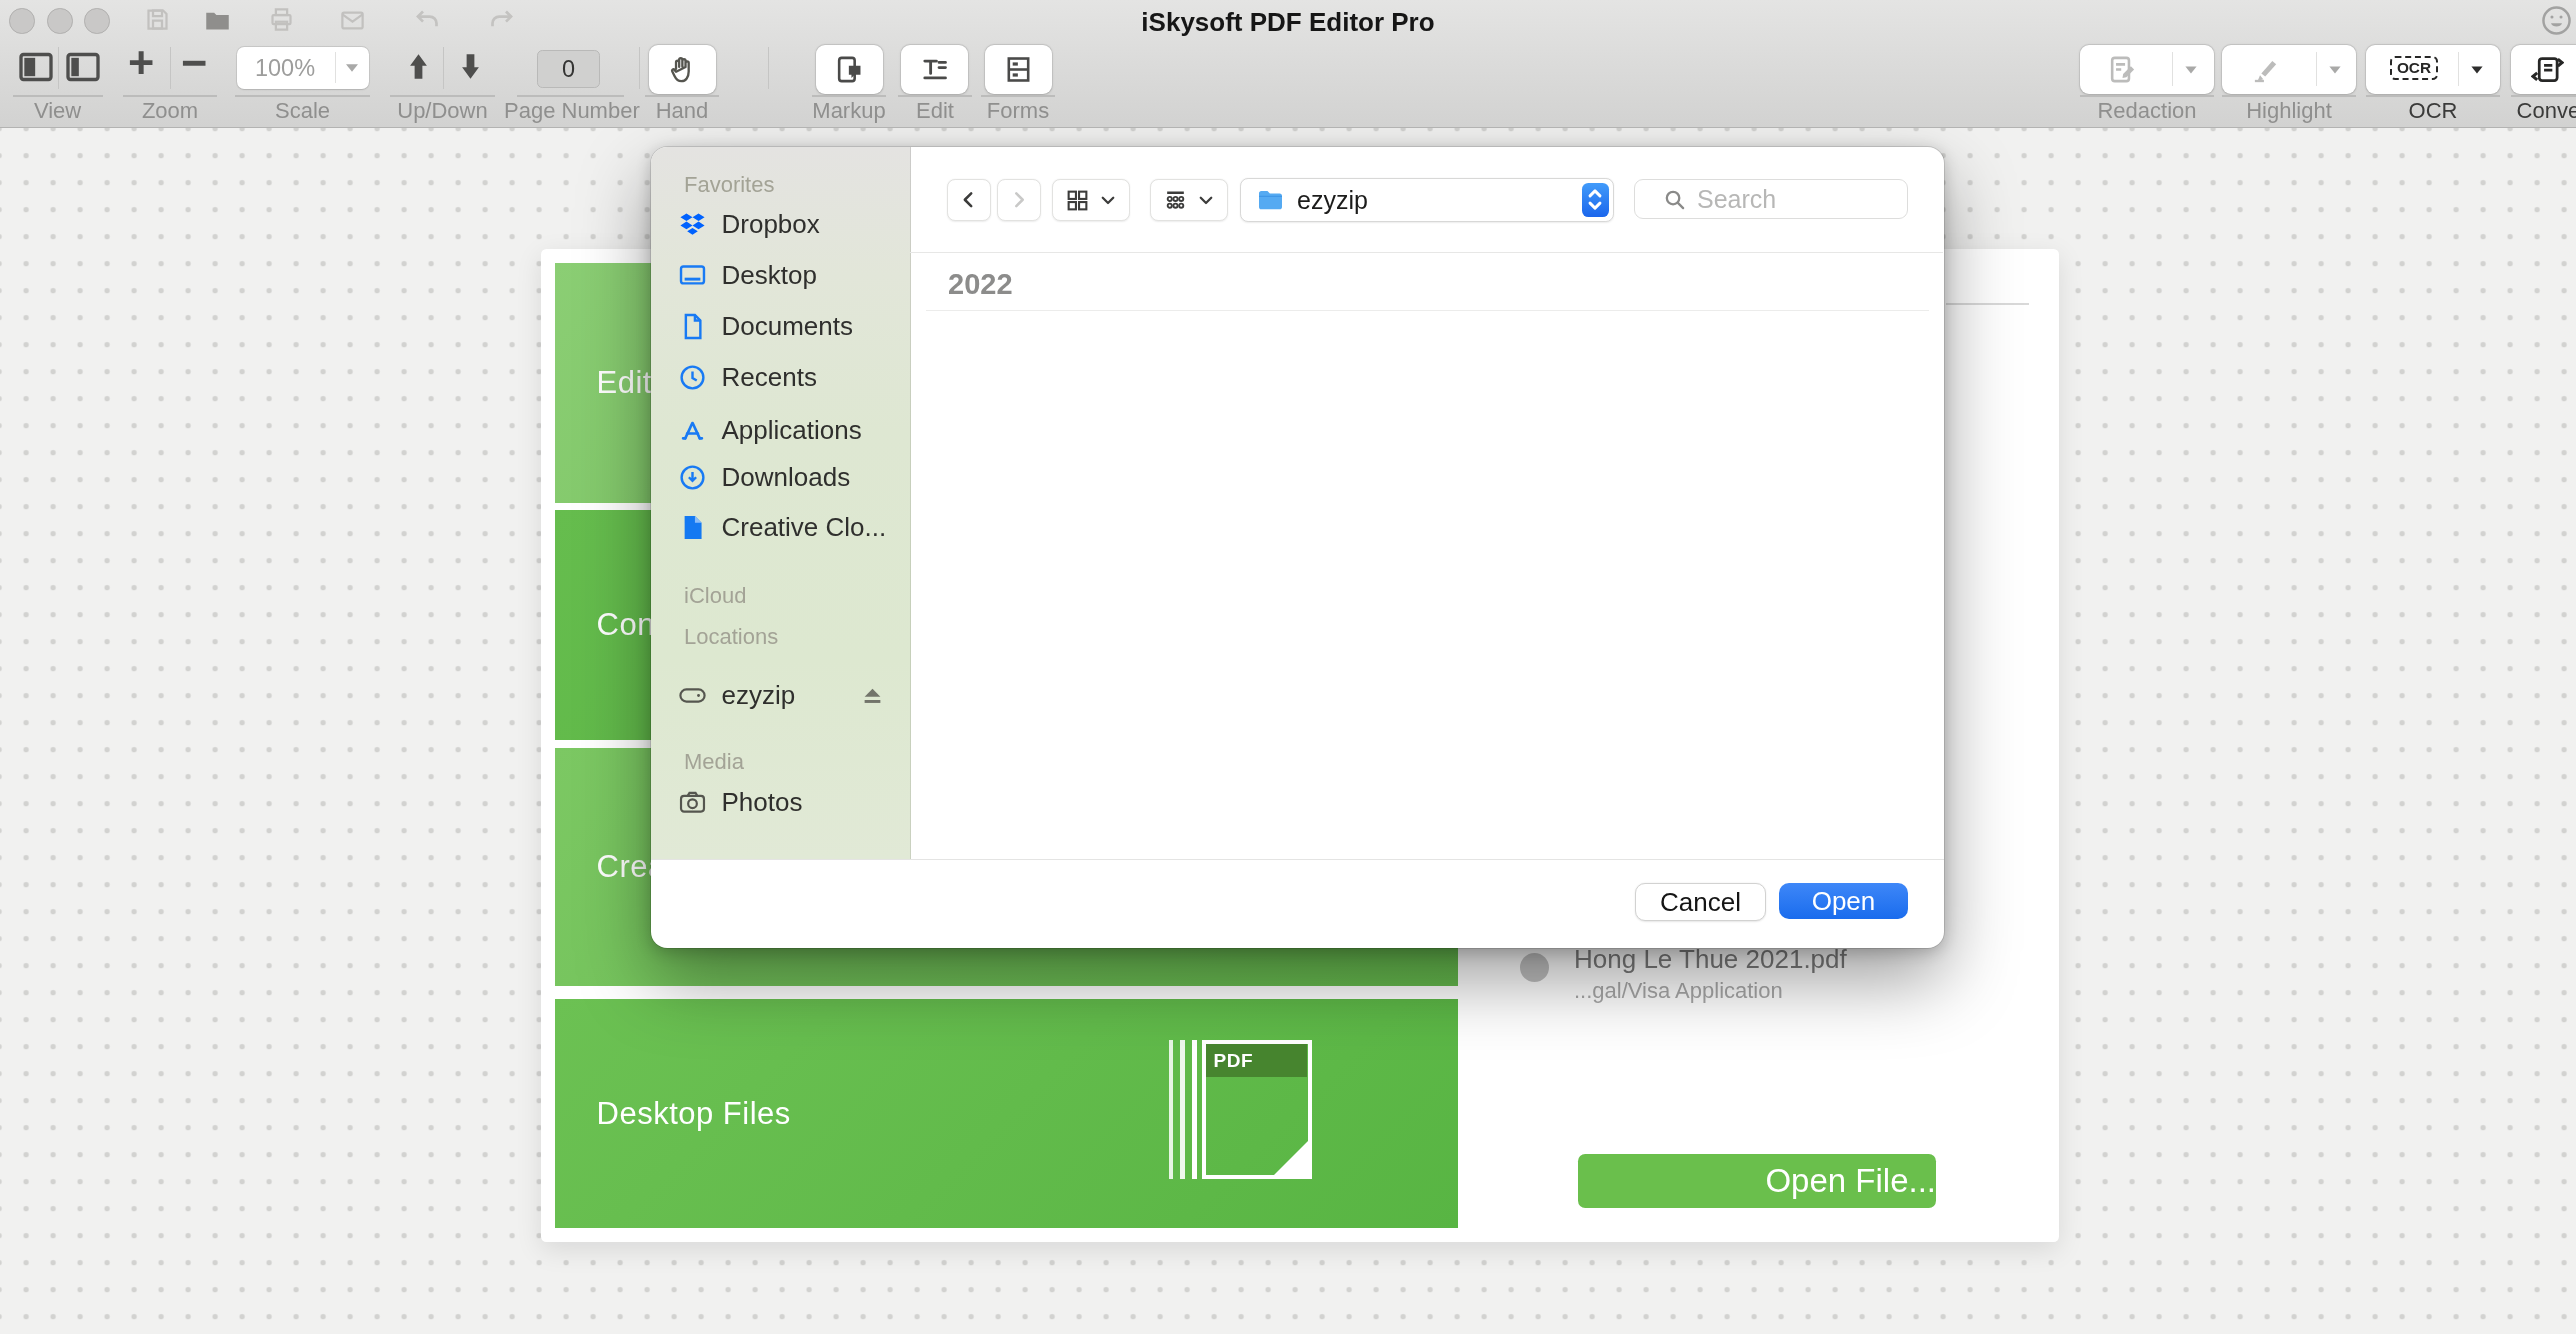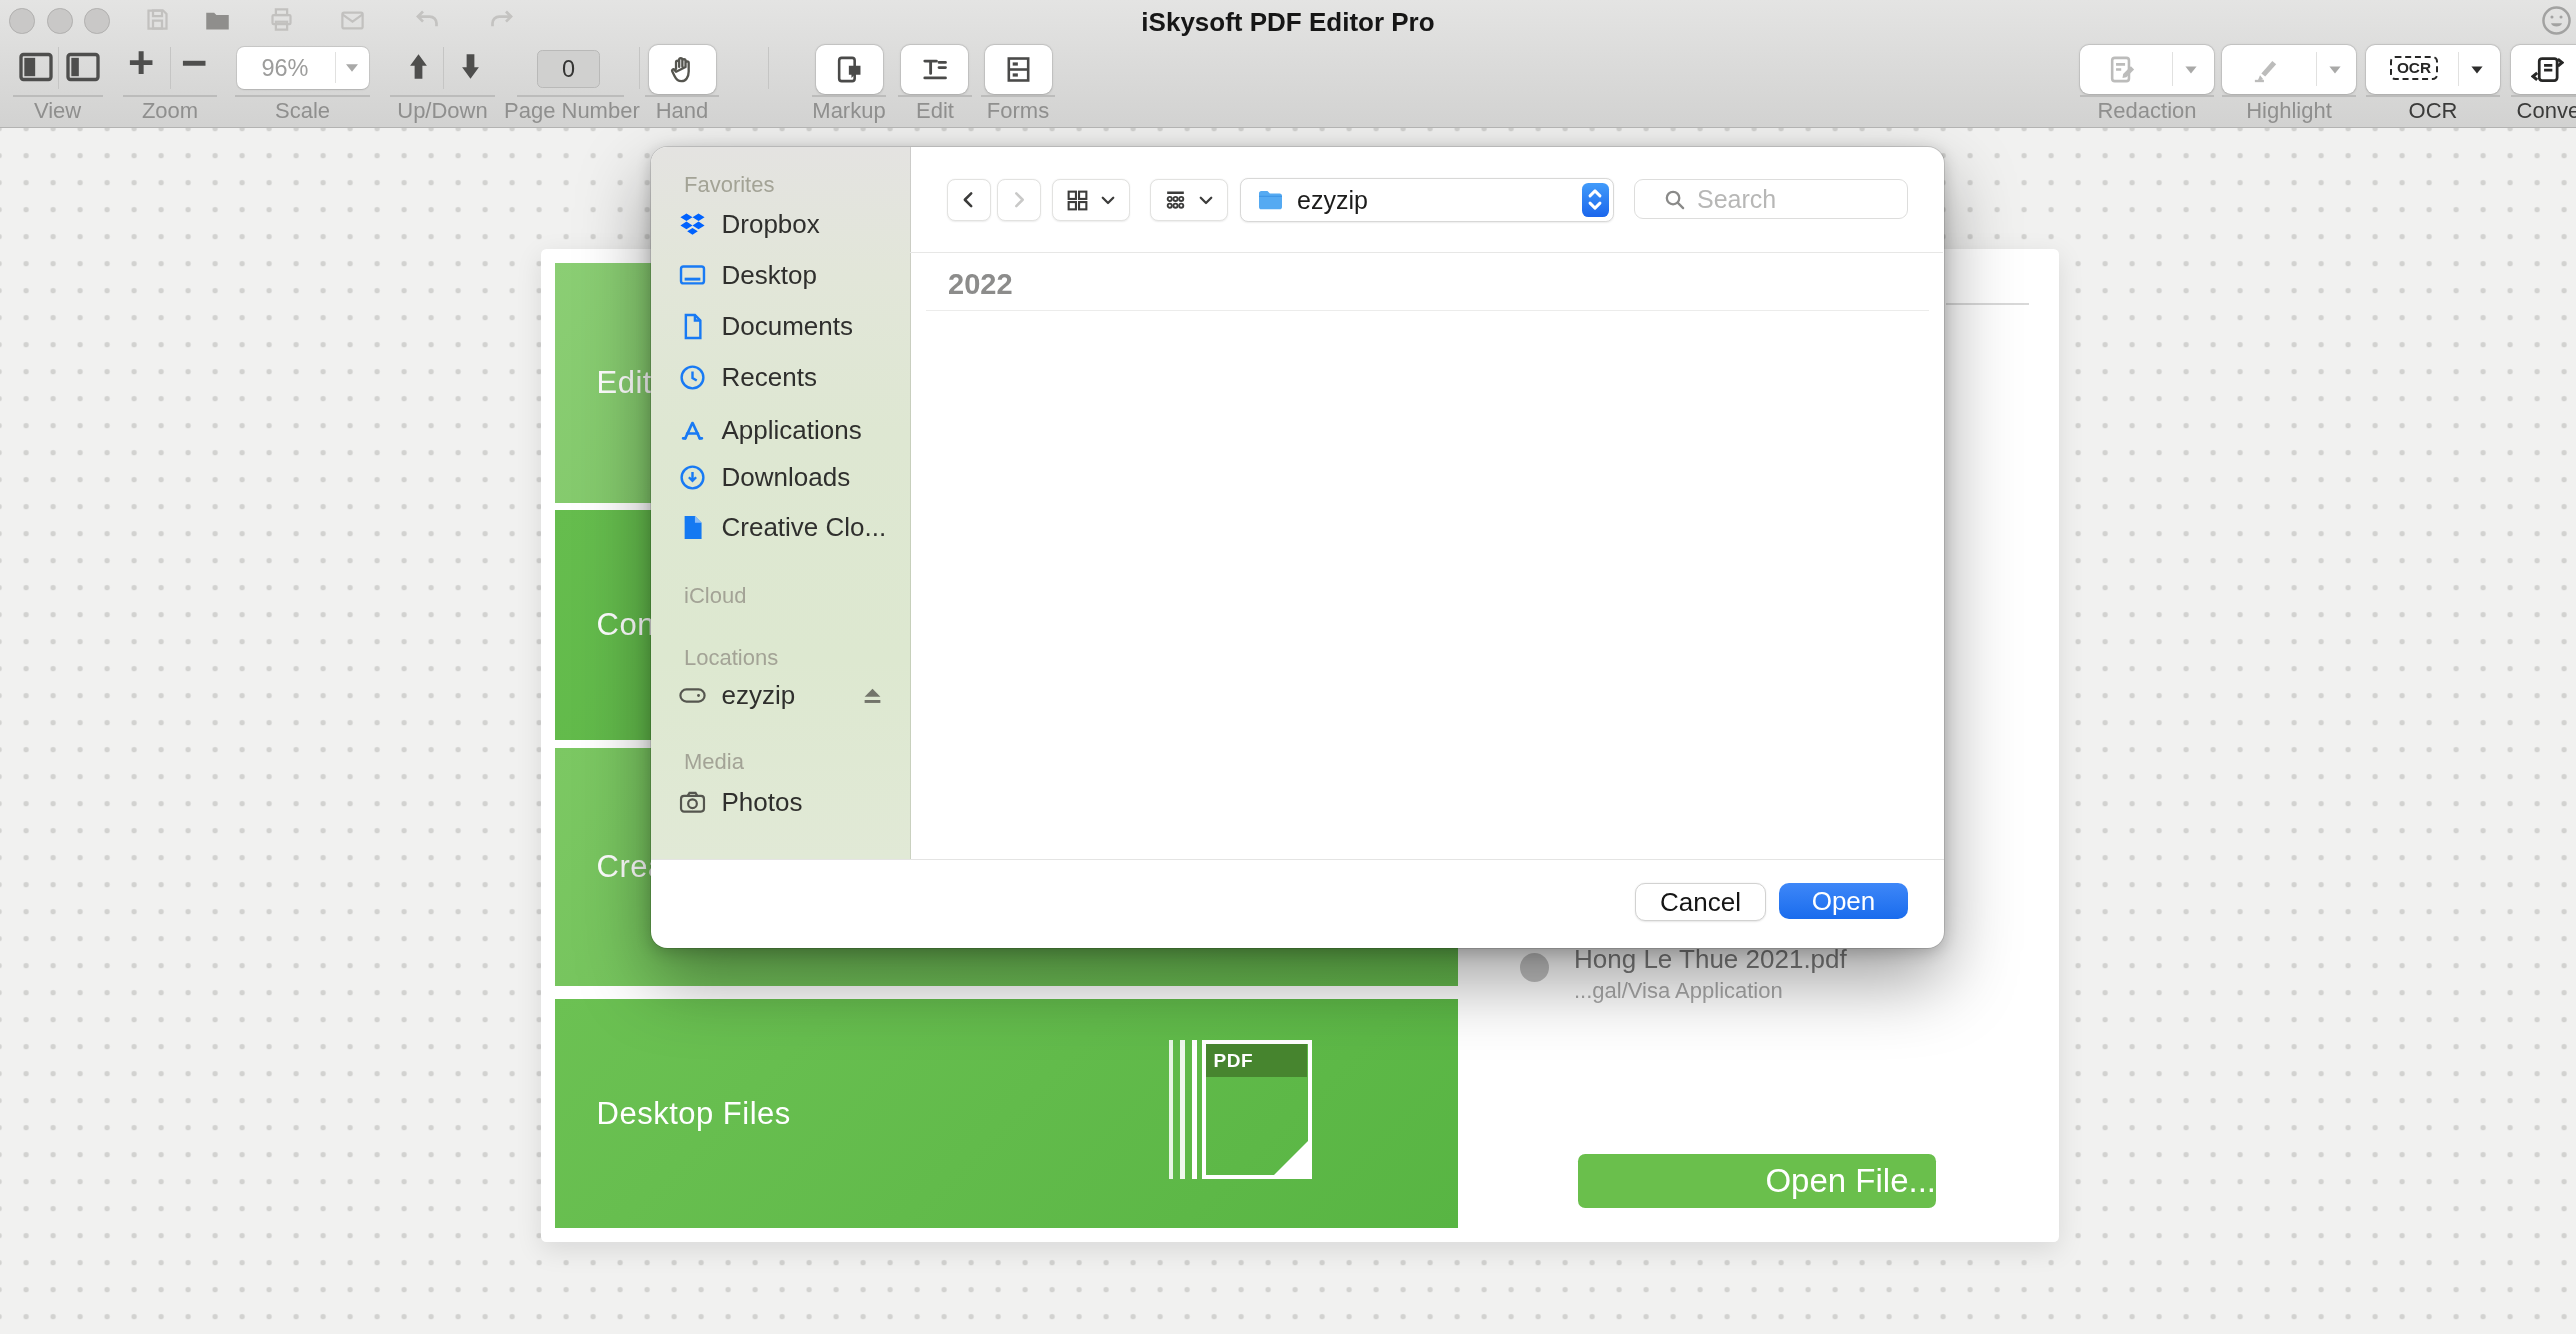--- a/index.html
+++ b/index.html
@@ -175,21 +175,21 @@
   <div class="uline" style="left:12.6px;width:90px"></div>
   <div class="tb-label" style="left:12.6px;width:90px">View</div>
 
   <div class="zchar" style="left:128px">+</div>
   <div class="vsep" style="left:170px"></div>
   <div class="zchar" style="left:181px">−</div>
   <div class="uline" style="left:123px;width:94px"></div>
   <div class="tb-label" style="left:123px;width:94px">Zoom</div>
 
   <div class="abs" style="left:237px;top:47px;width:132px;height:42px;background:#fff;border-radius:7.2px;box-shadow:0 0 0 0.9px rgba(0,0,0,.08),0 0.9px 1.8px rgba(0,0,0,.10)">
-    <span class="abs" style="left:0;top:8.1px;width:96px;text-align:center;font-size:23.5px;color:#9d9d9c">96%</span>
+    <span class="abs" style="left:0;top:8.1px;width:96px;text-align:center;font-size:23.5px;color:#9d9d9c">100%</span>
     <div class="splitdiv" style="left:98px;top:5.4px;height:31px"></div>
     <div class="chev" style="position:absolute;left:107px;top:16.3px;transform:scale(.75)"></div>
   </div>
   <div class="uline" style="left:235px;width:135px"></div>
   <div class="tb-label" style="left:235px;width:135px">Scale</div>
 
   <svg class="abs" style="left:403px;top:51px" width="31" height="31" viewBox="0 0 24 24" fill="#4e4e4d">
       <path d="M12 2.5l6.5 9H15v10h-6v-10H5.5z"></path>
     </svg>
   <div class="vsep" style="left:443px"></div>
@@ -338,21 +338,21 @@
     </div>
     <div class="sb-item" style="top:360px">
       <svg width="29" height="29" viewBox="0 0 24 24">
           <path d="M5.5 2.5h8.5l5.5 5.5v13.5H5.5z" fill="#1479f2"></path>
           <path d="M14 2.5v5.5h5.5z" fill="#8bbdf8"></path>
         </svg>
       <span class="lbl">Creative Clo...</span>
     </div>
 
     <div class="sb-h" style="top:436px">iCloud</div>
-    <div class="sb-h" style="top:498px">Locations</div>
+    <div class="sb-h" style="top:477px">Locations</div>
 
     <div class="sb-item" style="top:528px;width:208px">
       <svg width="29" height="29" viewBox="0 0 24 24" fill="none" stroke="#55564f" stroke-width="1.8">
           <rect x="2" y="7" width="20" height="10" rx="5"></rect>
           <circle cx="17" cy="12" r="1.2" fill="#55564f" stroke="none"></circle>
         </svg>
       <span class="lbl">ezyzip</span>
       <svg style="position:absolute;right:0" width="27" height="27" viewBox="0 0 24 24" fill="#72746a">
           <path d="M5 13l7-7 7 7z"></path>
           <rect x="5" y="16" width="14" height="2.6"></rect>

